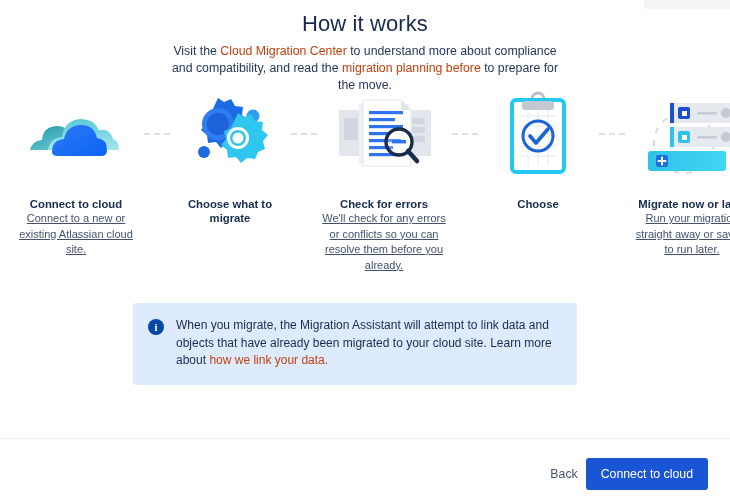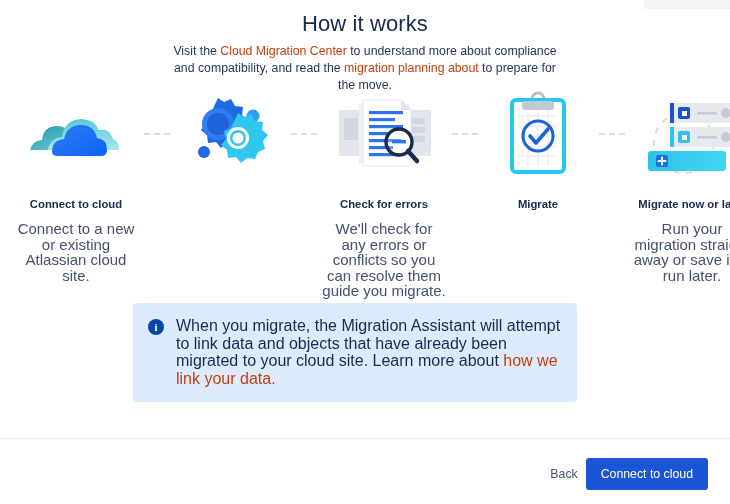--- a/index.html
+++ b/index.html
@@ -72,26 +72,26 @@
   }
   .step-title {
     margin-top: 21px;
     font-size: 11.3px;
     font-weight: bold;
     color: #172b4d;
     text-align: center;
     line-height: 14px;
   }
   .step-desc {
-    margin-top: 10px;
-    font-size: 15px;
+    font-size: 11px;
     line-height: 15.5px;
     color: #42526e;
     text-align: center;
     width: 124px;
+    text-decoration: underline;
   }
   .connector {
     width: 37px;
     height: 84px;
     display: flex;
     align-items: center;
     justify-content: center;
     gap: 4px;
     flex: none;
   }
@@ -119,21 +119,21 @@
     background: #0747a6;
     color: #ffffff;
     font-size: 11px;
     font-weight: bold;
     font-family: "Liberation Serif", serif;
     line-height: 16px;
     text-align: center;
     margin-top: 2px;
   }
   .banner-text {
-    font-size: 16px;
+    font-size: 12px;
     line-height: 17.5px;
     color: #172b4d;
   }
 
   
   .divider {
     position: absolute;
     left: 0; top: 438px;
     width: 730px; height: 1px;
     background: #ebecf0;
@@ -170,21 +170,21 @@
 </style>
 </head>
 <body>
 
 <div id="page">
 
   <div class="top-right-band"></div>
 
   <h1 class="page-title">How it works</h1>
 
-  <p class="subtitle"><span>Visit the </span><a class="link">Cloud Migration Center</a><span> to understand more about compliance and compatibility, and read the </span><a class="link">migration planning about</a><span> to prepare for the move.</span></p>
+  <p class="subtitle"><span>Visit the </span><a class="link">Cloud Migration Center</a><span> to understand more about compliance and compatibility, and read the </span><a class="link">migration planning before</a><span> to prepare for the move.</span></p>
 
   <div class="steps">
 
     <div class="step">
       <div class="art">
         <svg width="108" height="72" viewBox="0 0 108 72">
           <defs>
             <linearGradient id="gA" x1="0" y1="0" x2="1" y2="1">
               <stop offset="0" stop-color="#1f9aa8"></stop>
                 <stop offset="1" stop-color="#7fd4dd"></stop>
@@ -224,20 +224,21 @@
           <circle cx="69" cy="22" r="6.5" fill="#2f9ef0"></circle>
           <circle cx="20" cy="58" r="6" fill="#1d6ae5"></circle>
           <g transform="translate(54,44)" fill="#2fc6ef">
             <path d="M0-25 l6 4 7-3 4 7 8 1 -1 8 6 5 -5 6 2 8 -7 3 -3 7 -8-1 -6 5 -5-6 -8 1 -1-8 -6-5 5-6 -2-8 7-3z"></path>
           </g>
           <circle cx="54" cy="44" r="11" fill="#ffffff"></circle>
           <circle cx="54" cy="44" r="8" fill="#2fc6ef"></circle>
           <circle cx="54" cy="44" r="5.5" fill="#ffffff"></circle>
         </svg>
       </div>
+      <div class="step-title">Choose what to migrate</div>
     </div>
 
     <div class="connector">
         <i></i>
         <i></i>
         <i></i>
       </div>
 
     <div class="step">
       <div class="art">
@@ -260,21 +261,21 @@
             <rect x="36" y="52" width="24" height="3.2"></rect>
             <rect x="36" y="59" width="30" height="3.2"></rect>
           </g>
           <circle cx="66" cy="48" r="13" fill="none" stroke="#1b2b4b" stroke-width="3.4"></circle>
           <circle cx="66" cy="48" r="11" fill="#ffffff" opacity="0.25"></circle>
           <rect x="59" y="46" width="14" height="3.4" fill="#2f74ef"></rect>
           <line x1="75" y1="57" x2="84" y2="67" stroke="#1b2b4b" stroke-width="4.5" stroke-linecap="round"></line>
         </svg>
       </div>
       <div class="step-title">Check for errors</div>
-      <div class="step-desc">We'll check for any errors or conflicts so you can resolve them guide you migrate.</div>
+      <div class="step-desc">We'll check for any errors or conflicts so you can resolve them before you already.</div>
     </div>
 
     <div class="connector">
         <i></i>
         <i></i>
         <i></i>
       </div>
 
     <div class="step">
       <div class="art">
@@ -290,21 +291,21 @@
             <line x1="14" y1="65" x2="54" y2="65"></line>
             <line x1="24" y1="15" x2="24" y2="75"></line>
               <line x1="34" y1="15" x2="34" y2="75"></line>
             <line x1="44" y1="15" x2="44" y2="75"></line>
           </g>
           <rect x="18" y="10" width="32" height="9" rx="3" fill="#c3c9d3"></rect>
           <circle cx="34" cy="45" r="15" fill="none" stroke="#1a63d8" stroke-width="3"></circle>
           <path d="M26 45 l6 7 12-14" fill="none" stroke="#1a63d8" stroke-width="3.6" stroke-linecap="round" stroke-linejoin="round"></path>
         </svg>
       </div>
-      <div class="step-title">Migrate</div>
+      <div class="step-title">Choose</div>
     </div>
 
     <div class="connector">
         <i></i>
         <i></i>
         <i></i>
       </div>
 
     <div class="step">
       <div class="art">

